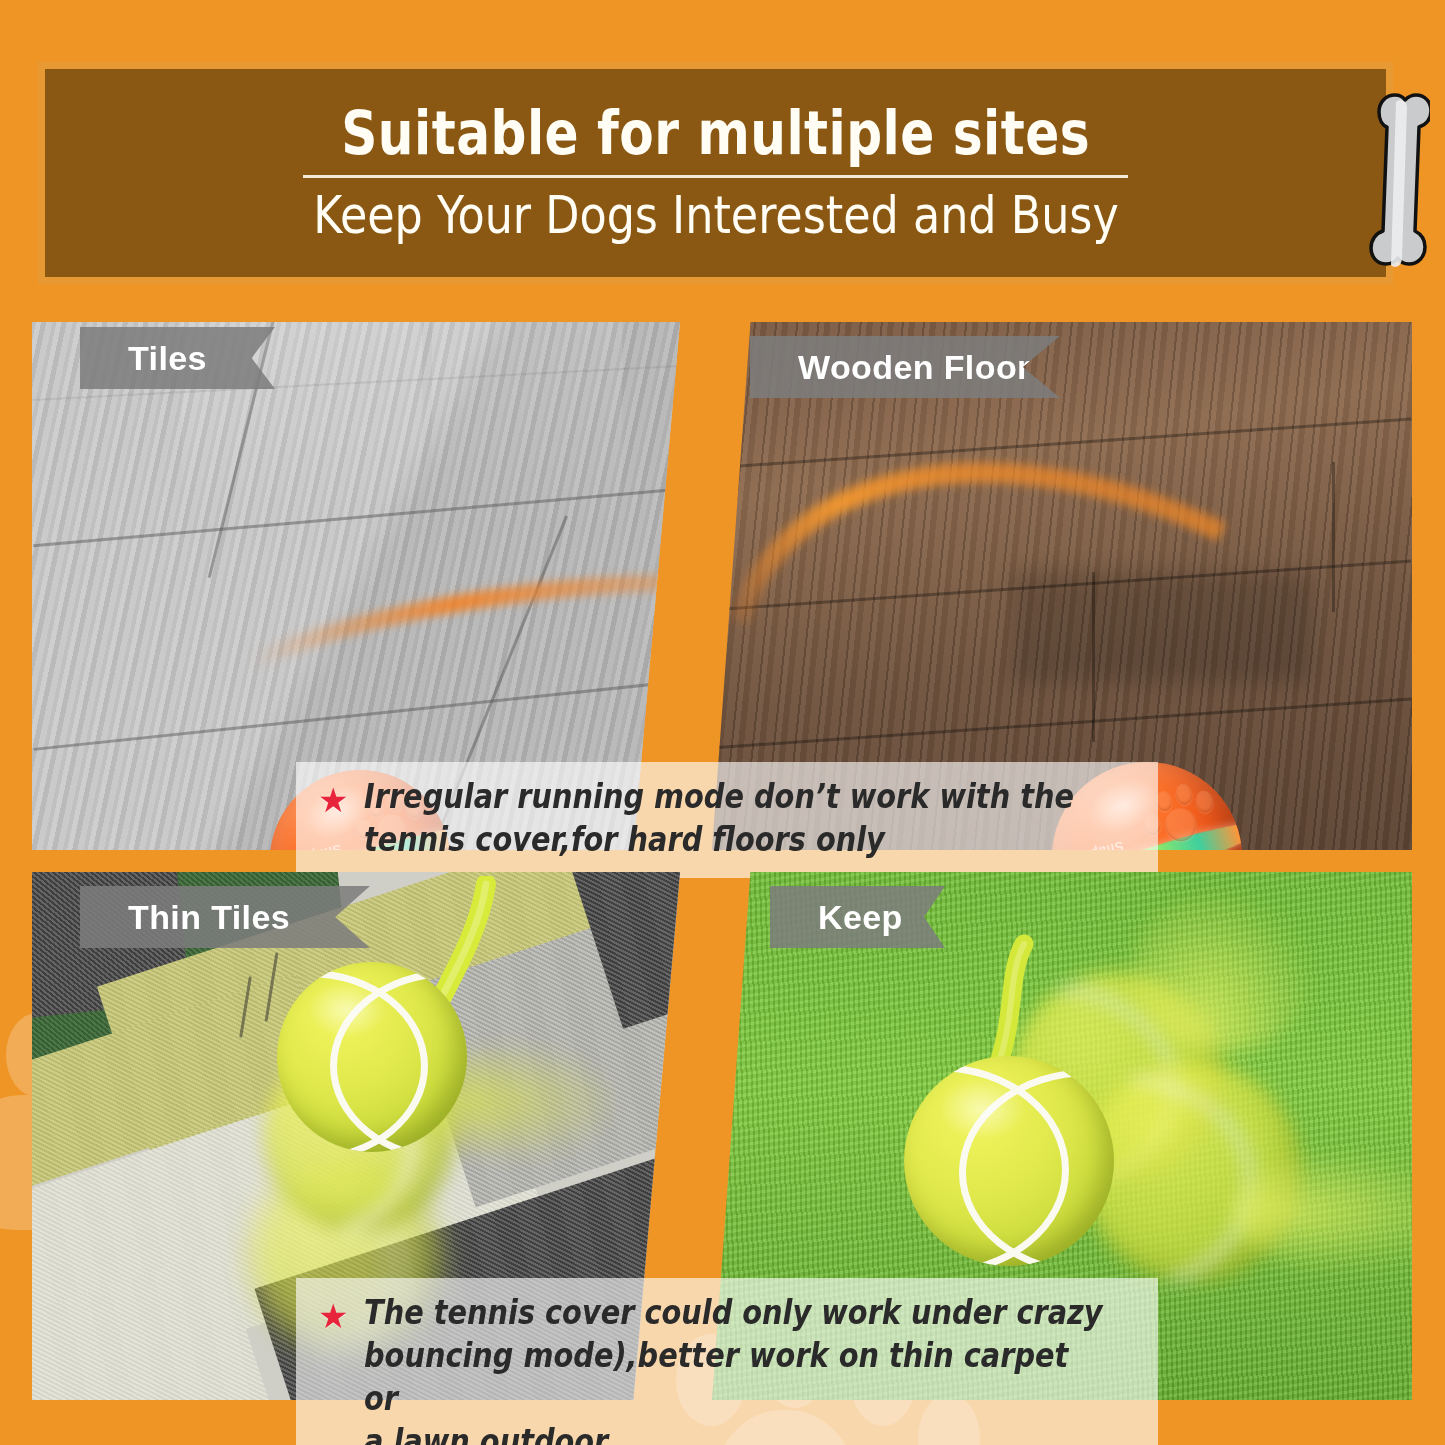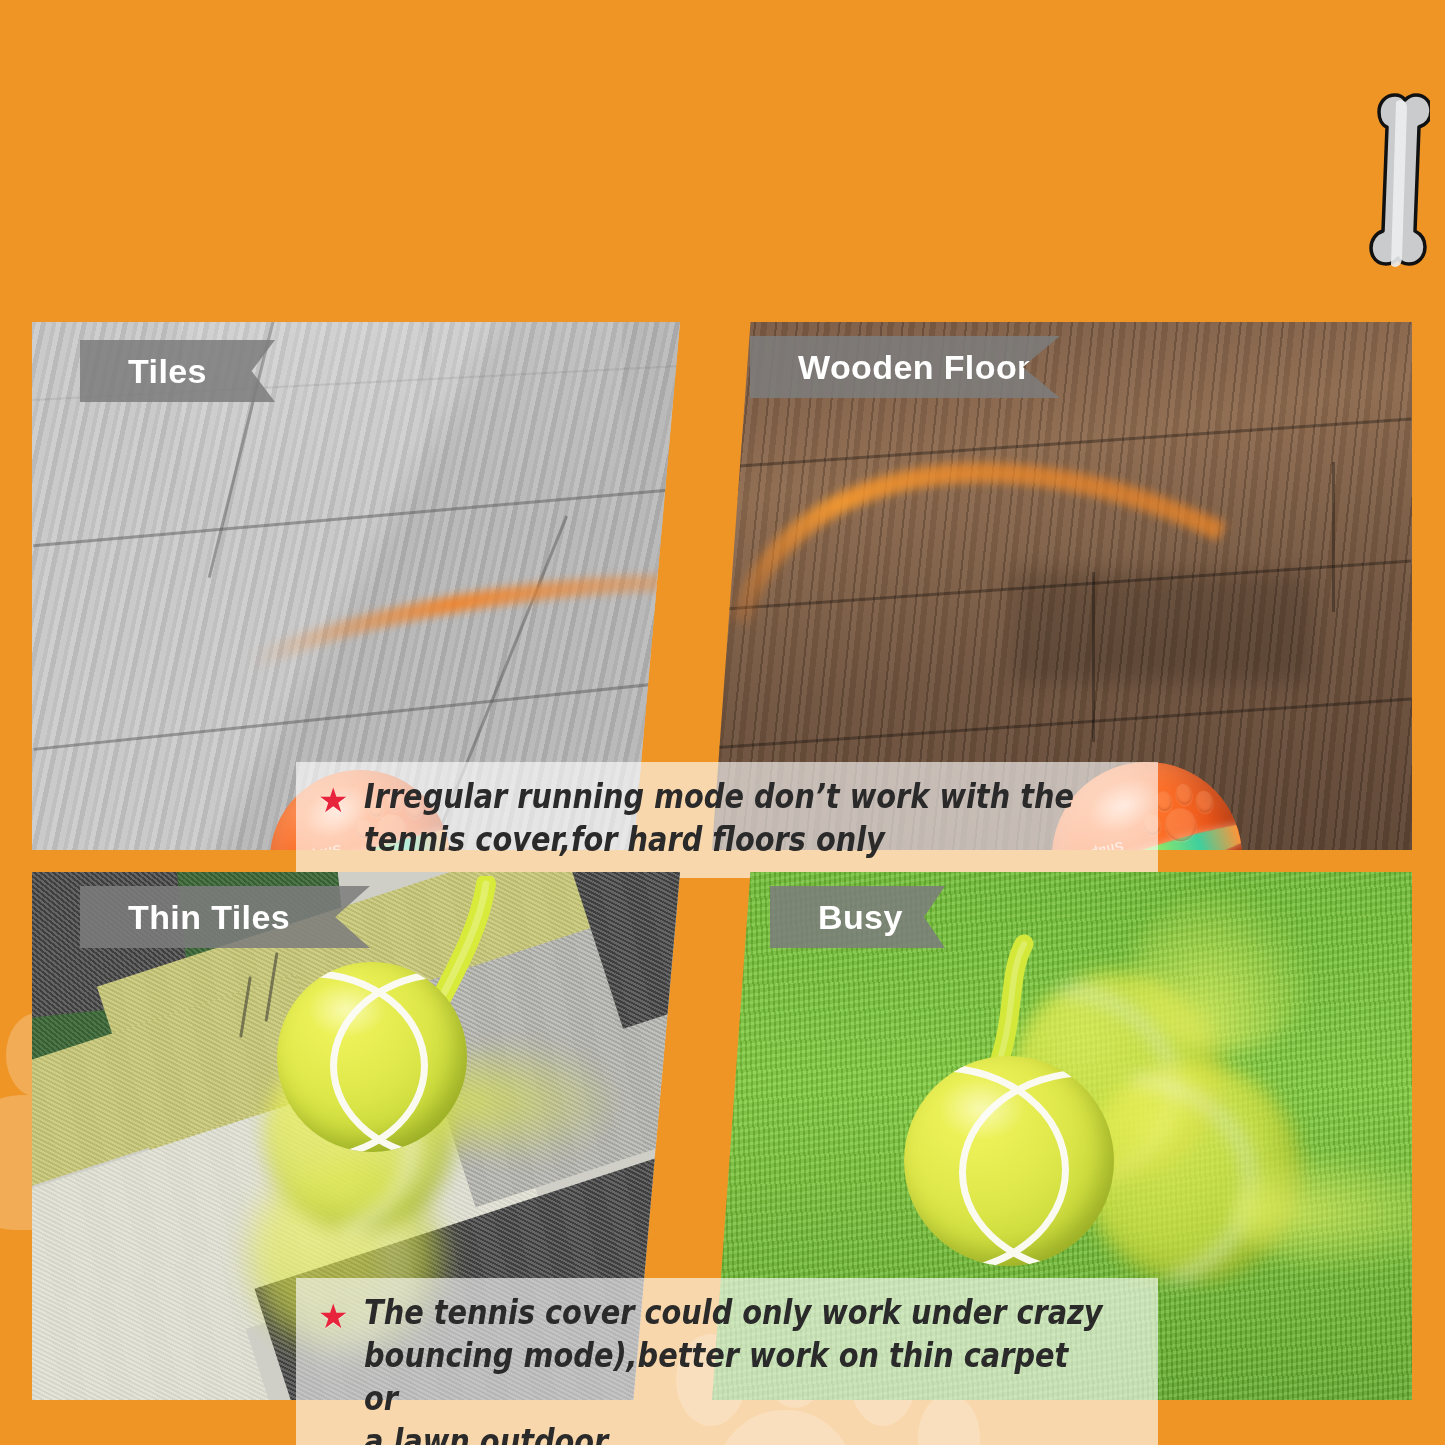--- a/index.html
+++ b/index.html
@@ -225,20 +225,27 @@
     <div class="pad" style="left:66px;top:-22px;width:62px;height:84px;"></div>
   </div>
   <div class="paw-wm" style="left:660px;top:1368px;width:330px;height:180px;">
     <div class="pad big" style="left:50px;top:42px;width:150px;height:150px;"></div>
     <div class="pad" style="left:16px;top:-34px;width:70px;height:92px;"></div>
     <div class="pad" style="left:102px;top:-52px;width:66px;height:92px;"></div>
     <div class="pad" style="left:190px;top:-34px;width:66px;height:92px;"></div>
     <div class="pad" style="left:258px;top:26px;width:62px;height:88px;"></div>
   </div>
 
+  <div class="header">
+    <div class="header-inner">
+      <div class="title">Suitable for multiple sites</div>
+      <div class="title-rule"></div>
+      <div class="subtitle">Keep Your Dogs Interested and Busy</div>
+    </div>
+  </div>
 
   <svg class="bone" viewBox="0 0 70 190">
     <g stroke="#111" stroke-width="3.5" stroke-linejoin="round">
       <path fill="#C9CBCC" d="M19 24c0-10 7-17 16-17 5 0 8 2 10 5 3-3 6-5 11-5 9 0 15 7 15 16 0 8-5 14-12 16l-4 104c6 3 10 9 10 16 0 10-7 17-16 17-5 0-9-2-11-6-3 4-7 6-12 6-9 0-15-7-15-16 0-8 5-15 12-17l4-104c-5-2-8-8-8-15z"></path>
       <path fill="#ECEDEE" stroke="none" d="M40 12c4 0 7 3 7 8l-5 150c0 5-3 9-7 9-1 0-3-1-4-2l5-163c1-1 3-2 4-2z" opacity=".9"></path>
     </g>
   </svg>
 
   <div class="panel" id="panel-tiles">
     <div class="bg bg-tiles">
@@ -272,21 +279,21 @@
           <i style="left:28%;top:34%;width:40%;height:48%;"></i>
           <i style="left:0%;top:34%;width:22%;height:30%;"></i>
           <i style="left:22%;top:4%;width:21%;height:30%;"></i>
           <i style="left:50%;top:0%;width:21%;height:31%;"></i>
           <i style="left:74%;top:16%;width:22%;height:32%;"></i>
         </div>
         <div class="brand">Snapdrift</div>
       </div>
     </div>
 
-    <div class="ribbon" style="left:48px;top:18px;width:195px;">
+    <div class="ribbon" style="left:48px;top:5px;width:195px;">
       <span>Tiles</span>
     </div>
   </div>
 
   <div class="panel" id="panel-wood">
     <div class="bg bg-wood">
       <div class="plank-line" style="left:0;top:120px;width:100%;transform:rotate(-4deg);"></div>
       <div class="plank-line" style="left:0;top:262px;width:100%;transform:rotate(-4deg);"></div>
       <div class="plank-line" style="left:0;top:400px;width:100%;transform:rotate(-4deg);"></div>
       <div class="plank-line" style="left:380px;top:250px;width:3px;height:170px;"></div>
@@ -396,21 +403,21 @@
       <path d="M76 12 C 58 46, 70 86, 44 150" stroke="#D4E83A" stroke-width="19" fill="none" stroke-linecap="round"></path>
       <path d="M76 12 C 58 46, 70 86, 44 150" stroke="rgba(255,255,255,.22)" stroke-width="6" fill="none" stroke-linecap="round"></path>
     </svg>
     <div class="tennis" style="left:192px;top:184px;width:210px;height:210px;">
       <div class="seam" style="left:-46%;top:4%;width:118%;height:94%;"></div>
       <div class="seam" style="left:26%;top:6%;width:118%;height:92%;"></div>
       <div class="gloss"></div>
     </div>
 
     <div class="ribbon" style="left:58px;top:14px;width:175px;">
-      <span>Busy</span>
+      <span>Keep</span>
     </div>
   </div>
 
   <div class="caption" style="left:296px;top:1278px;width:862px;">
     <span class="star">★</span>
     <div class="ctext">
       <div>The tennis cover could only work under crazy</div>
       <div>bouncing mode),better work on thin carpet or</div>
       <div>a lawn outdoor</div>
     </div>

